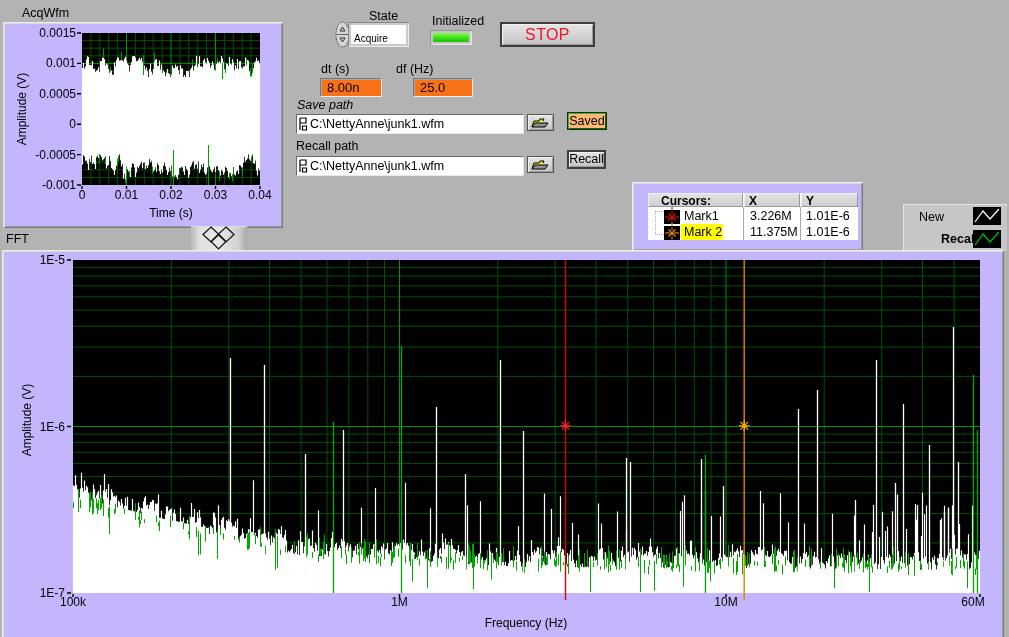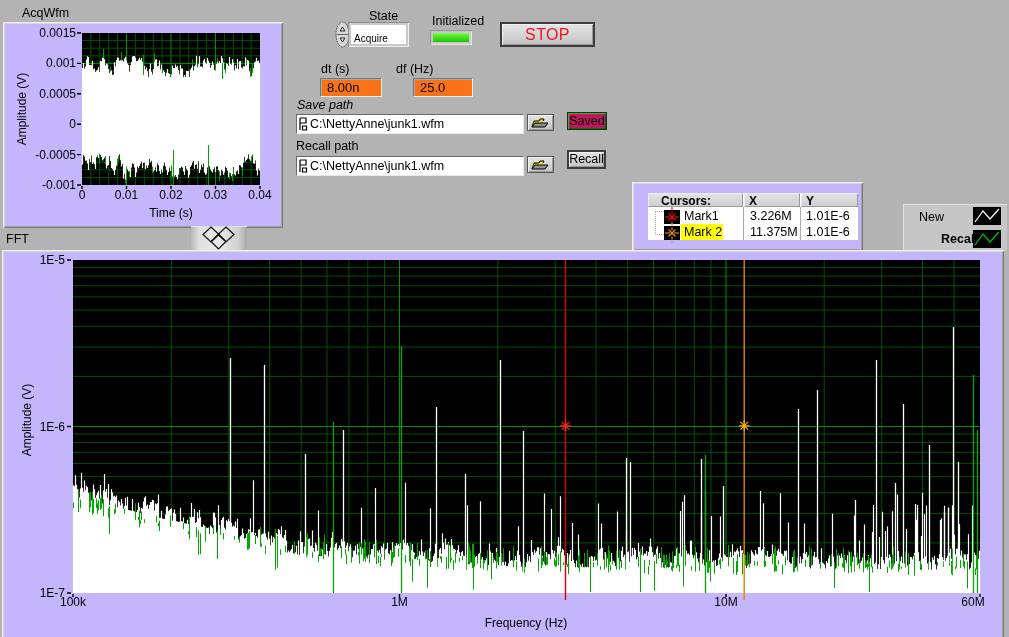--- a/index.html
+++ b/index.html
@@ -67,21 +67,21 @@
 <div class="whitebox" style="left:296px;top:114px;width:228px;height:20px;"></div>
 <svg class="abs" style="left:299px;top:117px;" width="9" height="14" viewBox="0 0 9 14">
  <path d="M1 1 V13 M1 1 H7 V6 H1 M3.5 9 H7.5 V13 H3.5 Z" fill="none" stroke="#000" stroke-width="1.2"></path>
 </svg>
 <div class="lbl" style="left:310px;top:117px;">C:\NettyAnne\junk1.wfm</div>
 <div class="btn" style="left:527px;top:114px;width:27px;height:17px;"></div>
 <svg class="abs" style="left:531px;top:117px;" width="19" height="12" viewBox="0 0 19 12">
  <path d="M1 10 L3 4 H8 L9 2 H13 L12 4" fill="#f4e00a" stroke="#000" stroke-width="1"></path>
  <path d="M1 10 L4 6 H17 L14 10 Z" fill="#909090" stroke="#000" stroke-width="1"></path>
 </svg>
-<div class="abs" style="left:567px;top:112px;width:40px;height:18px;background:#be185d;border:1px solid #0c330c;box-shadow:inset 1px 1px 0 #3fae3f, inset -1px -1px 0 #136113;color:#000;font-size:12.5px;text-align:center;line-height:16px;">Saved</div>
+<div class="abs" style="left:567px;top:112px;width:40px;height:18px;background:#fdba74;border:1px solid #0c330c;box-shadow:inset 1px 1px 0 #3fae3f, inset -1px -1px 0 #136113;color:#000;font-size:12.5px;text-align:center;line-height:16px;">Saved</div>
 
 <div class="lbl" style="left:296px;top:139px;">Recall path</div>
 <div class="whitebox" style="left:296px;top:156px;width:228px;height:20px;"></div>
 <svg class="abs" style="left:299px;top:159px;" width="9" height="14" viewBox="0 0 9 14">
  <path d="M1 1 V13 M1 1 H7 V6 H1 M3.5 9 H7.5 V13 H3.5 Z" fill="none" stroke="#000" stroke-width="1.2"></path>
 </svg>
 <div class="lbl" style="left:310px;top:159px;">C:\NettyAnne\junk1.wfm</div>
 <div class="btn" style="left:527px;top:156px;width:27px;height:17px;"></div>
 <svg class="abs" style="left:531px;top:159px;" width="19" height="12" viewBox="0 0 19 12">
  <path d="M1 10 L3 4 H8 L9 2 H13 L12 4" fill="#f4e00a" stroke="#000" stroke-width="1"></path>

